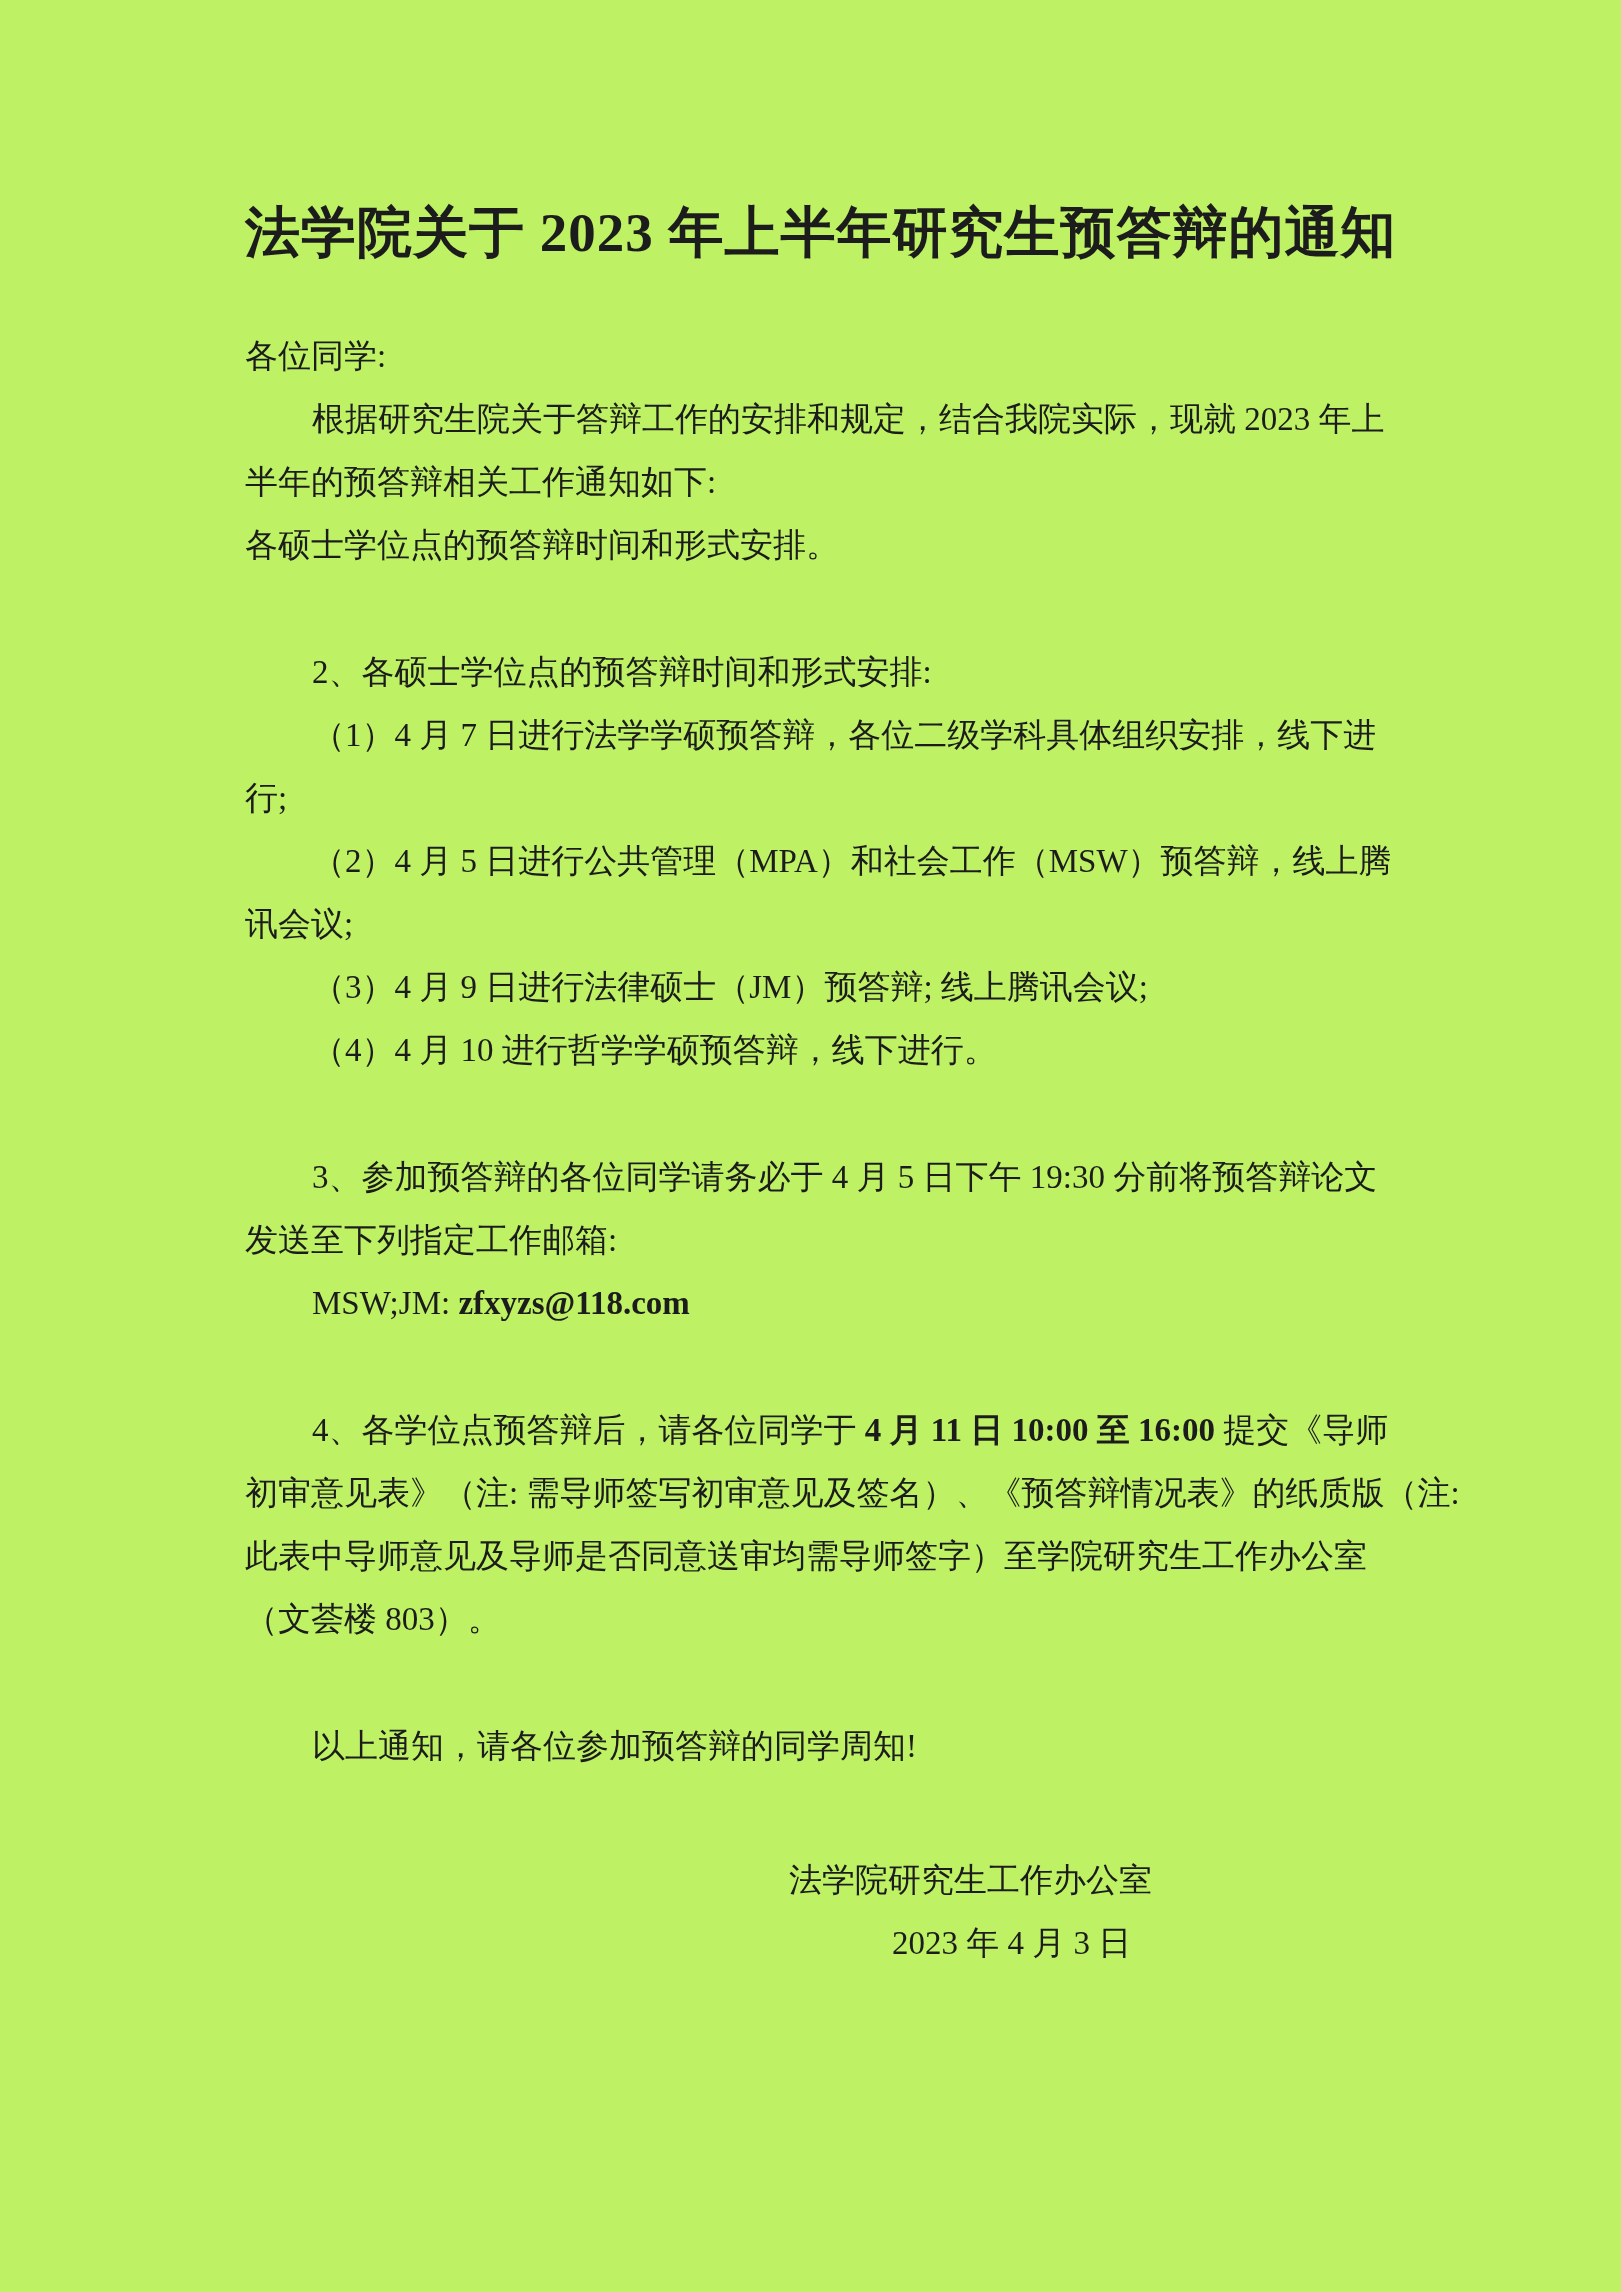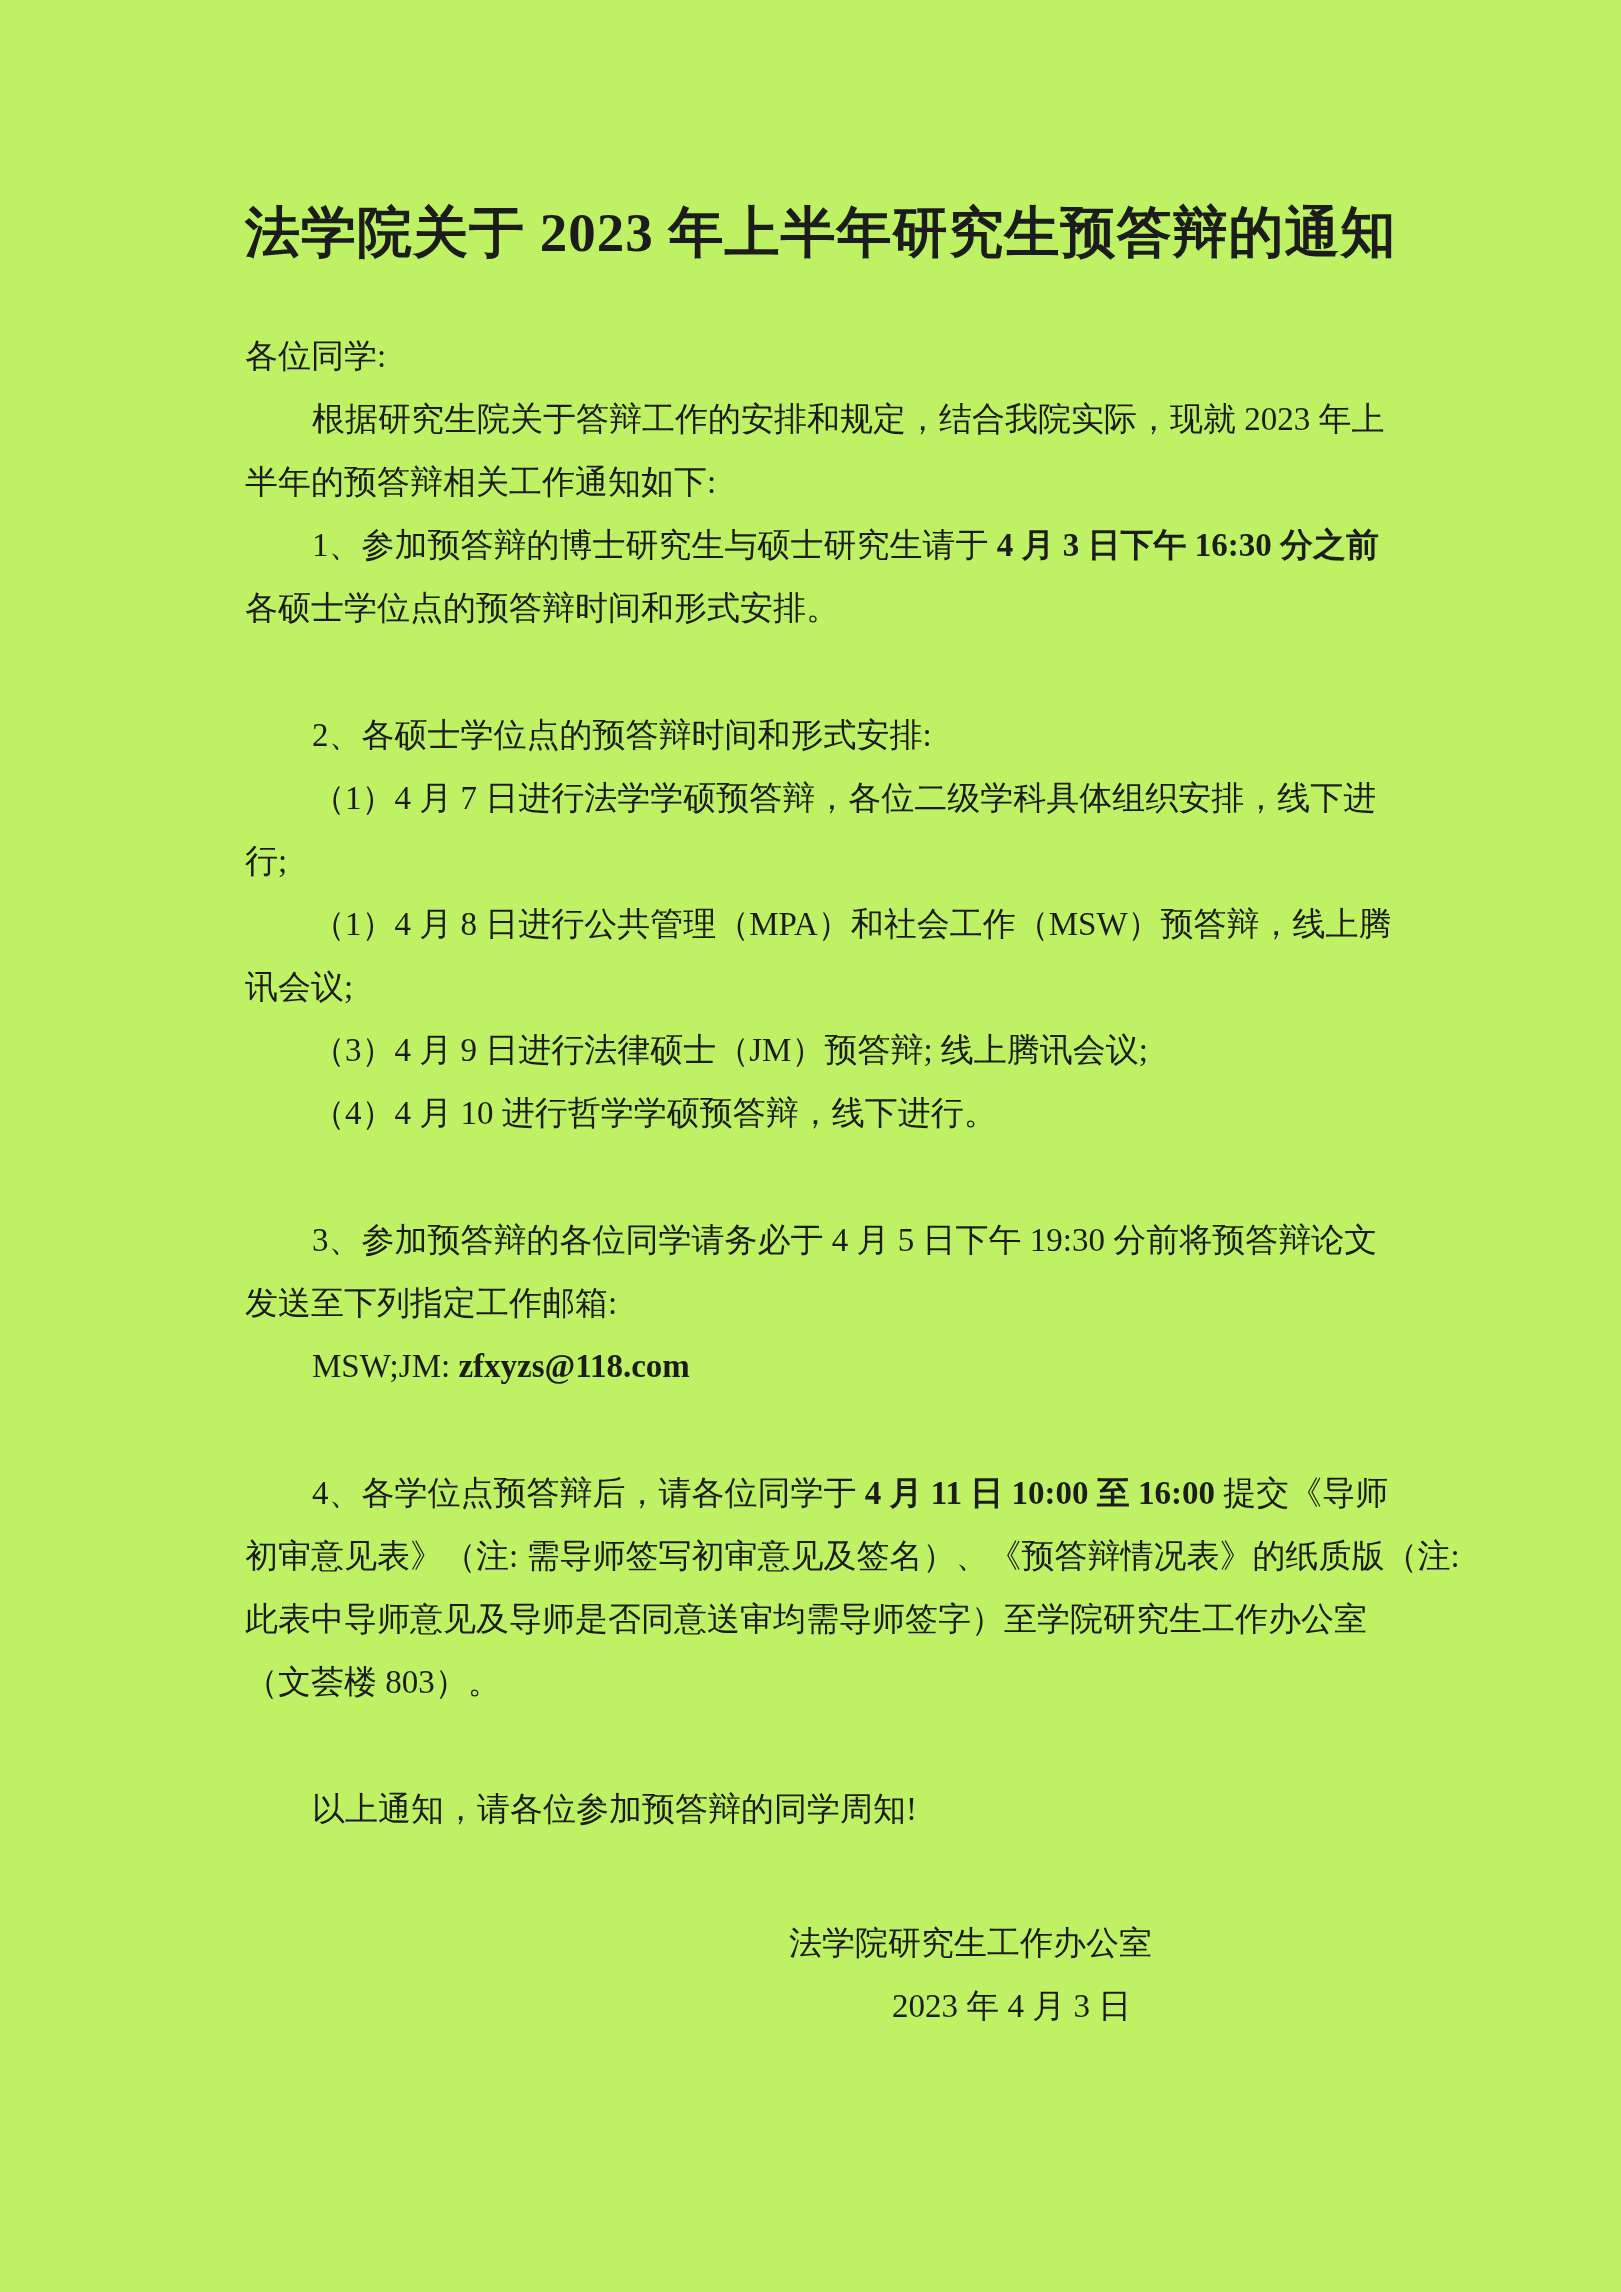--- a/index.html
+++ b/index.html
@@ -49,27 +49,26 @@
 
   <div class="doc-title">法学院关于 2023 年上半年研究生预答辩的通知</div>
 
   <div class="body-text">
 
     <div class="line"><span>各位同学:</span></div>
 
     <div class="line ind"><span>根据研究生院关于答辩工作的安排和规定，结合我院实际，现就 2023 年上</span></div>
     <div class="line"><span>半年的预答辩相关工作通知如下:</span></div>
 
-    <div class="line ind"><span>1、参加预答辩的博士研究生与硕士研究生请于 </span><span class="b">4 月 3 日下午 16:30 分之前</span></div>
     <div class="line"><span>各硕士学位点的预答辩时间和形式安排。</span></div>
 
     <div class="line ind gap"><span>2、各硕士学位点的预答辩时间和形式安排:</span></div>
     <div class="line ind"><span>（1）4 月 7 日进行法学学硕预答辩，各位二级学科具体组织安排，线下进</span></div>
     <div class="line"><span>行;</span></div>
-    <div class="line ind"><span>（1）4 月 8 日进行公共管理（MPA）和社会工作（MSW）预答辩，线上腾</span></div>
+    <div class="line ind"><span>（2）4 月 5 日进行公共管理（MPA）和社会工作（MSW）预答辩，线上腾</span></div>
     <div class="line"><span>讯会议;</span></div>
     <div class="line ind"><span>（3）4 月 9 日进行法律硕士（JM）预答辩; 线上腾讯会议;</span></div>
     <div class="line ind"><span>（4）4 月 10 进行哲学学硕预答辩，线下进行。</span></div>
 
     <div class="line ind gap"><span>3、参加预答辩的各位同学请务必于 4 月 5 日下午 19:30 分前将预答辩论文</span></div>
     <div class="line"><span>发送至下列指定工作邮箱:</span></div>
     <div class="line ind"><span>MSW;JM:  </span><span class="b">zfxyzs@118.com</span></div>
 
     <div class="line ind gap"><span>4、各学位点预答辩后，请各位同学于 </span><span class="b">4 月 11 日 10:00 至 16:00</span><span> 提交《导师</span></div>
     <div class="line"><span>初审意见表》（注: 需导师签写初审意见及签名）、《预答辩情况表》的纸质版（注:</span></div>

